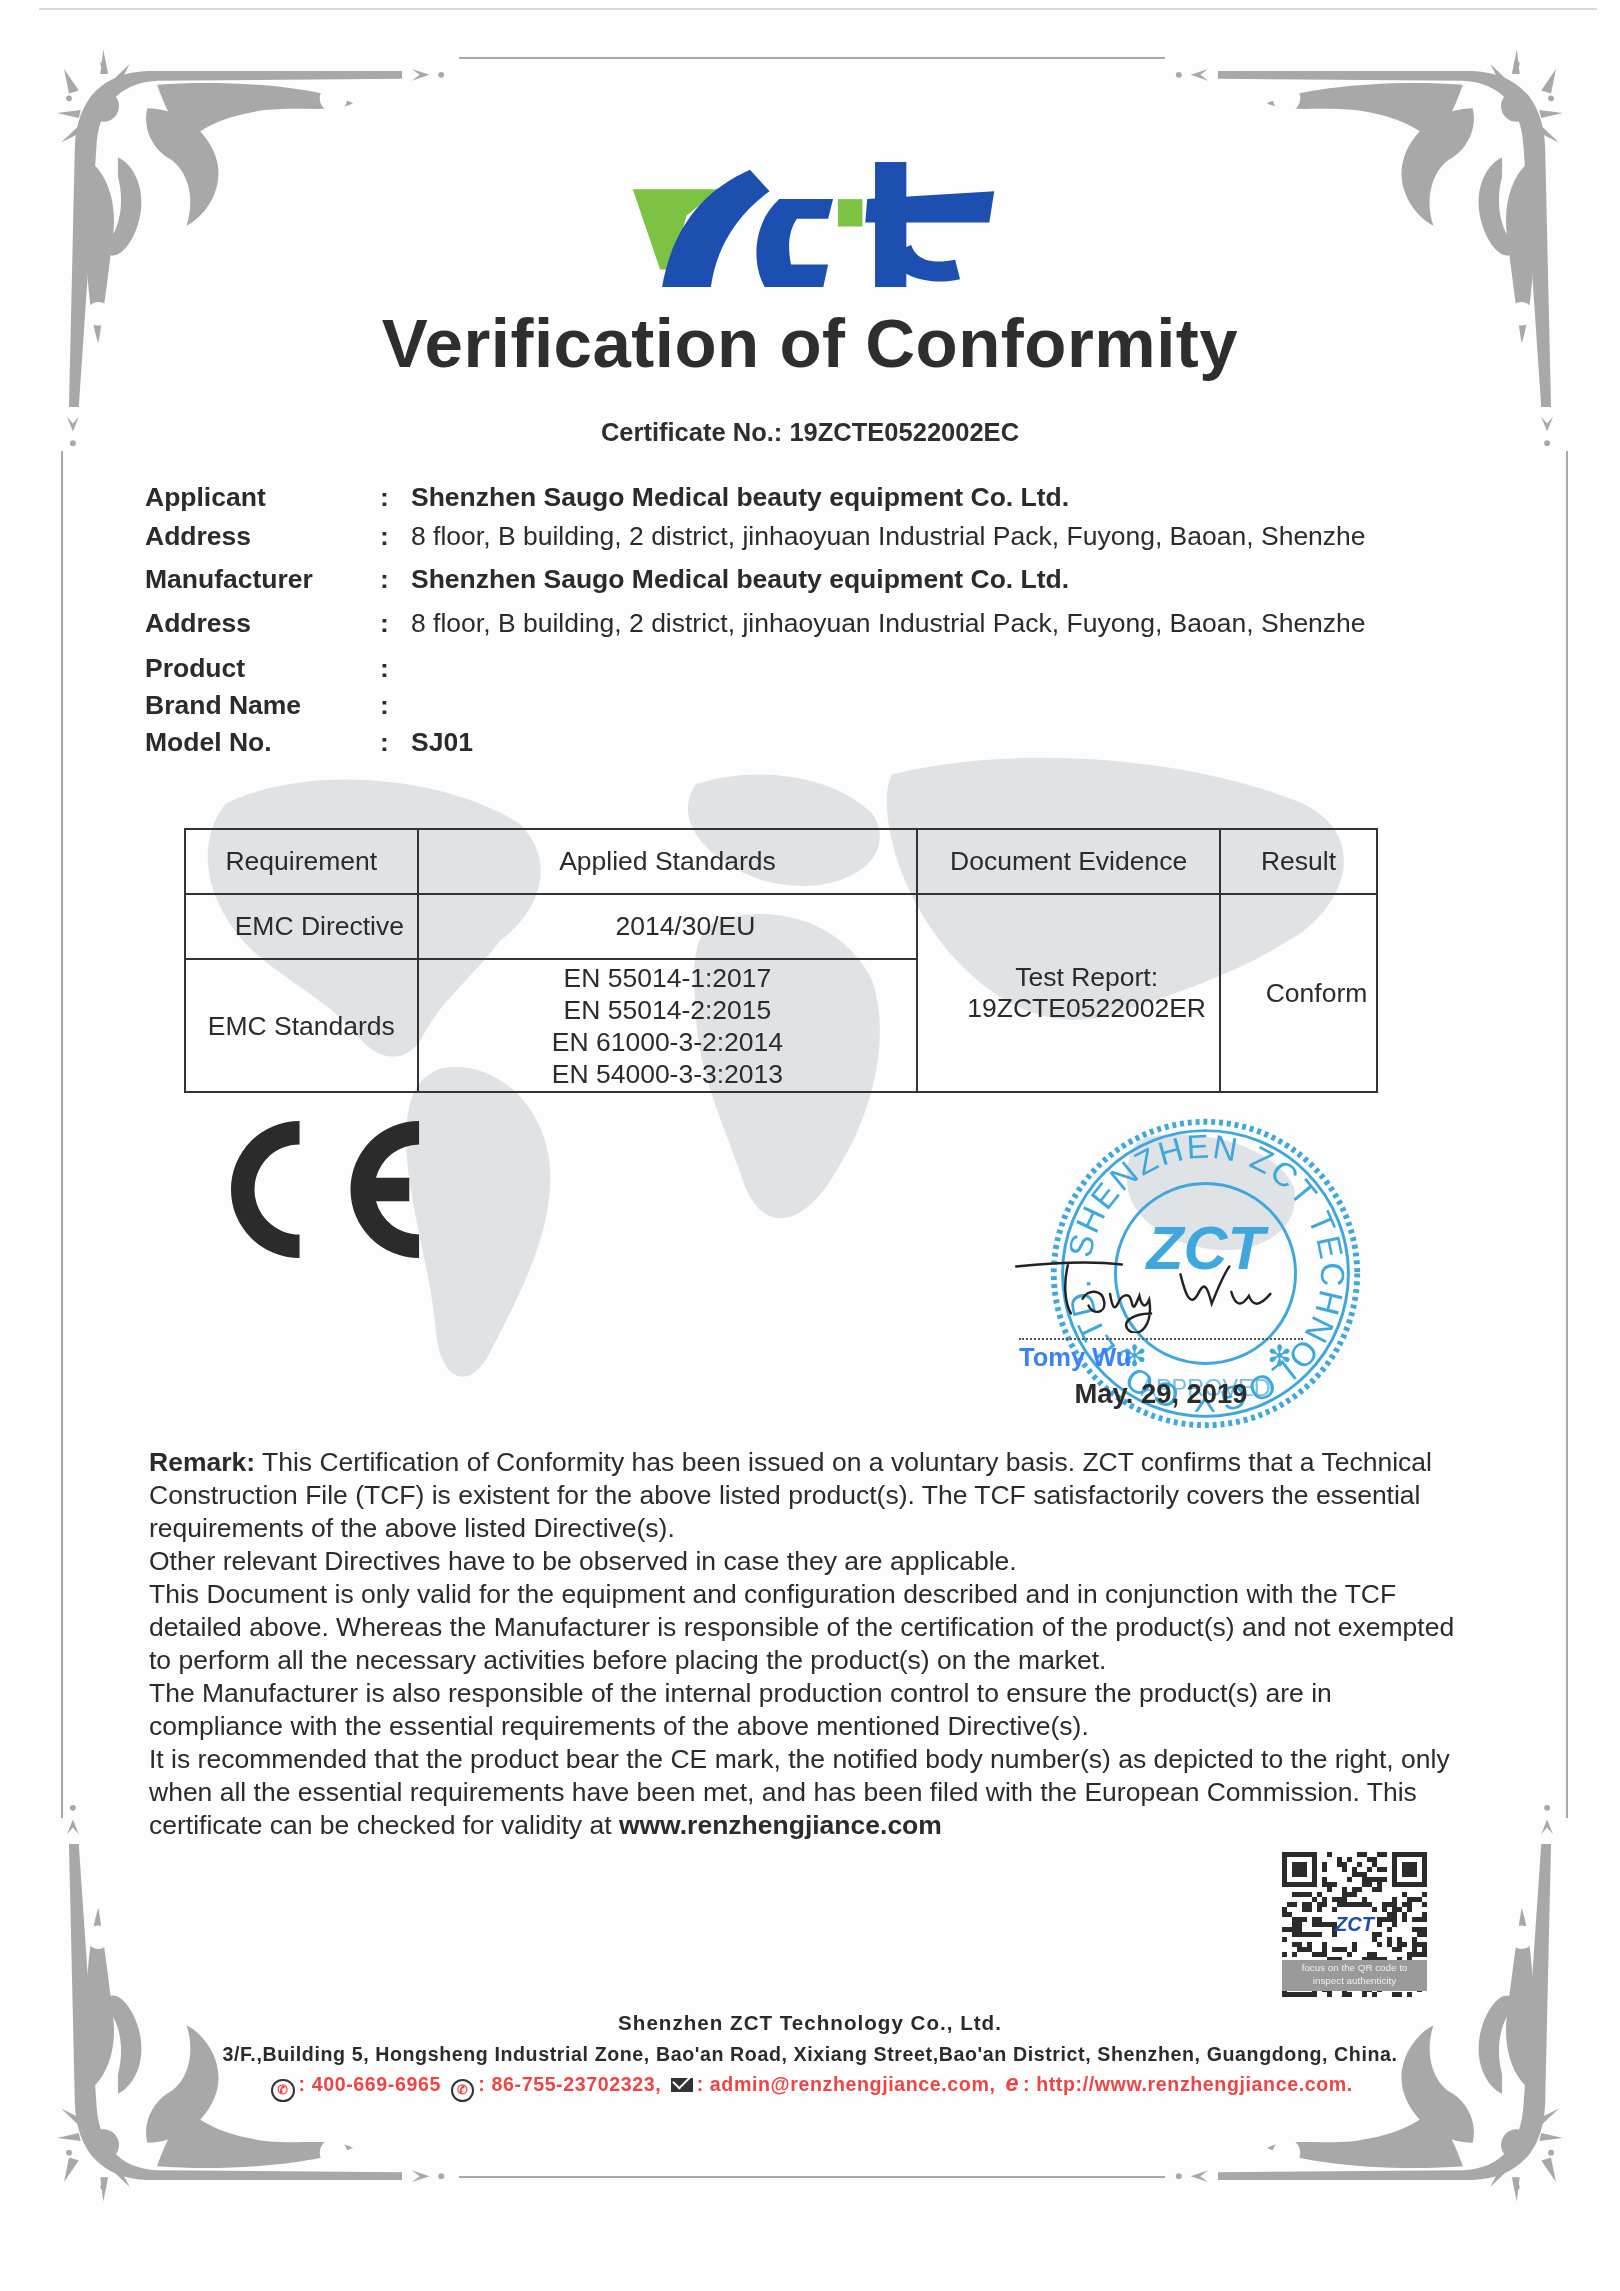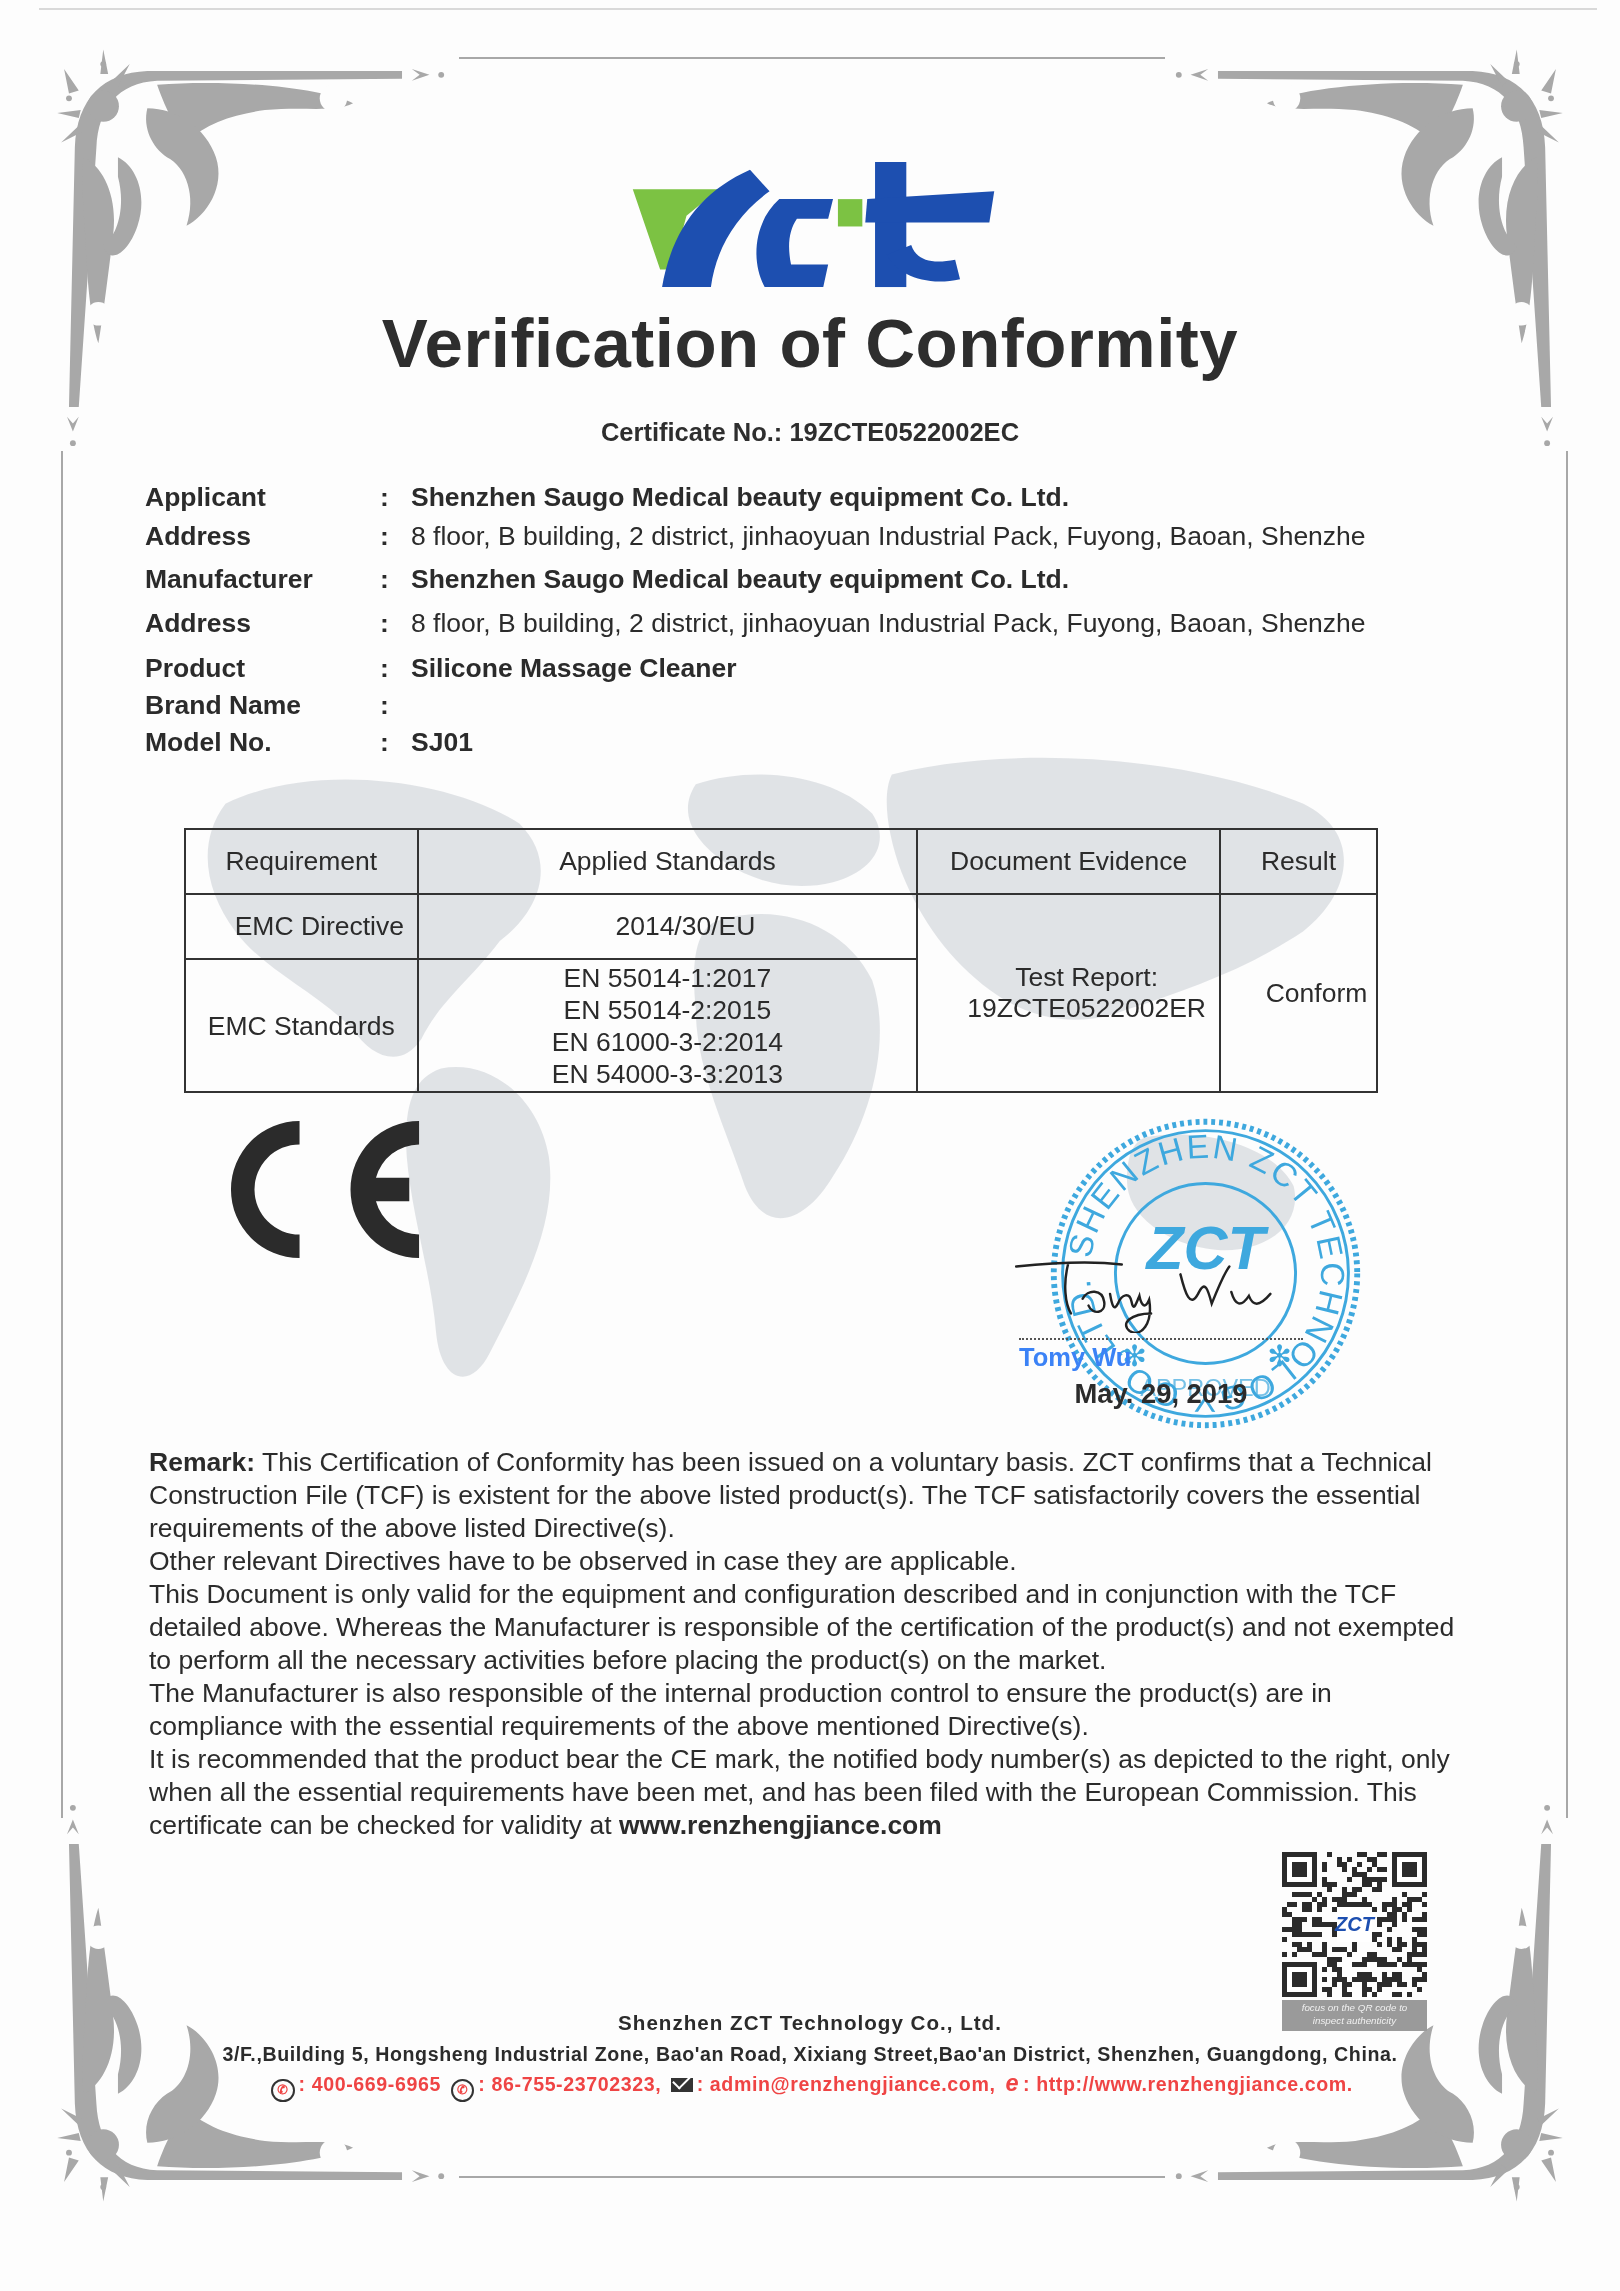--- a/index.html
+++ b/index.html
@@ -76,22 +76,22 @@
   .remark {
     left: 149px; top: 1446px; width: 1323px;
     font-size: 26.5px; line-height: 33px; color: #2b2b2b;
   }
   .remark p { margin: 0; }
   .remark b { font-weight: bold; }
 
   
   .qr { left: 1282px; top: 1852px; width: 145px; height: 145px; }
   .qr-caption {
-    left: 1282px; top: 2000px; width: 145px; height: 29px; background: #9a9a9a;
-    color: #f0f0f0; font-size: 9.8px; line-height: 12.7px; text-align: center; padding-top: 2px; font-style: italic;
+    left: 1282px; top: 1960px; width: 145px; height: 29px; background: #9a9a9a;
+    color: #f0f0f0; font-size: 9.8px; line-height: 12.7px; text-align: center; padding-top: 2px;
   }
 
   
   .f-company { left: 0; width: 1620px; top: 2011px; text-align: center; font-size: 20.6px; font-weight: bold; letter-spacing: 1px; color: #2b2b2b; }
   .f-addr { left: 0; width: 1620px; top: 2043px; text-align: center; font-size: 19.6px; font-weight: bold; letter-spacing: 0.6px; color: #2b2b2b; }
   .f-contact { left: 0; width: 1620px; top: 2070px; text-align: center; font-size: 19.6px; font-weight: bold; letter-spacing: 0.6px; color: #ef4444; }
   .f-contact .ic { display: inline-block; width: 19.6px; height: 19.6px; border: 2px solid #333; border-radius: 50%; font-size: 12.7px; line-height: 19.6px; text-align: center; vertical-align: -2.9px; margin: 0 3.9px; }
   .f-contact .mail { display: inline-block; width: 21.6px; height: 13.7px; background: #333; vertical-align: -1px; margin: 0 3.9px; position: relative; }
   .f-contact .mail:after { content: ""; position: absolute; left: 2.9px; top: 1px; width: 13.7px; height: 7.8px; border-left: 2px solid #fff; border-bottom: 2px solid #fff; transform: rotate(-45deg) translate(2px,-2.9px); }
   .f-contact .web { font-style: italic; font-size: 23.5px; margin: 0 3.9px; }
@@ -235,21 +235,20 @@
     <span class="val bold">Shenzhen Saugo Medical beauty equipment Co. Ltd.</span>
   </div>
   <div class="info-row" style="height:45px">
     <span class="lbl">Address</span>
     <span class="colon">:</span>
     <span class="val">8 floor, B building, 2 district, jinhaoyuan Industrial Pack, Fuyong, Baoan, Shenzhe</span>
   </div>
   <div class="info-row" style="height:37px">
     <span class="lbl">Product</span>
     <span class="colon">:</span>
-    <span class="val bold">Silicone Massage Cleaner</span>
   </div>
   <div class="info-row" style="height:37px">
     <span class="lbl">Brand Name</span>
     <span class="colon">:</span>
   </div>
   <div class="info-row" style="height:37px">
     <span class="lbl">Model No.</span>
     <span class="colon">:</span>
     <span class="val bold">SJ01</span>
   </div>

